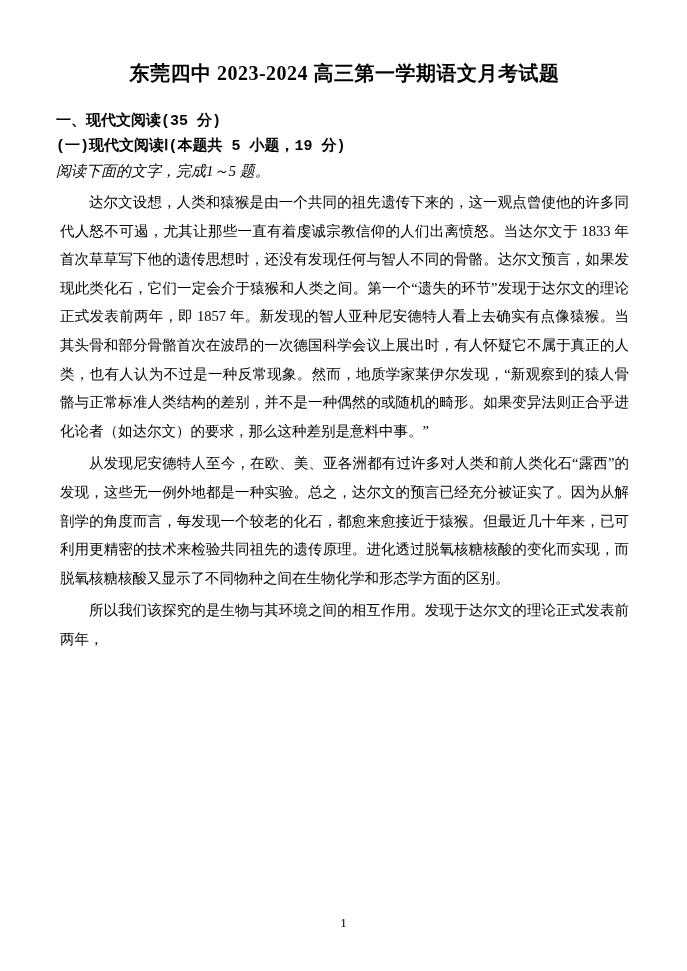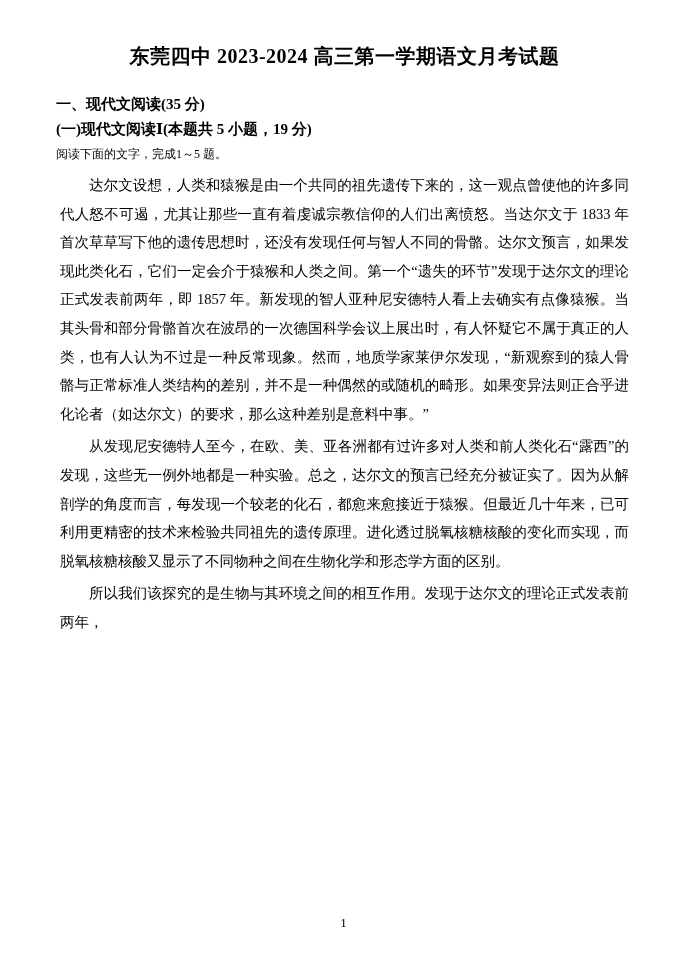--- a/index.html
+++ b/index.html
@@ -12,41 +12,43 @@
     height: 971px;
     position: relative;
     overflow: hidden;
     font-family: "Liberation Serif", "DejaVu Serif", serif;
     color: #000000;
   }
   .page {
     box-sizing: border-box;
     width: 687px;
     height: 971px;
-    padding: 42px 54px 0 56px;
+    padding: 59px 54px 0 56px;
     position: relative;
   }
   .doc-title {
     margin: 0 0 22px 0;
     text-align: center;
     font-size: 20px;
     font-weight: bold;
     letter-spacing: 0.5px;
     line-height: 28px;
   }
   .heading {
     font-size: 15px;
     font-weight: bold;
     line-height: 25px;
+    font-family: Liberation Mono, monospace;
   }
   .instruction {
-    font-size: 12px;
+    font-size: 15px;
     font-weight: normal;
     line-height: 25px;
     margin-bottom: 2px;
+    font-style: italic;
   }
   .para {
     margin: 4px;
     font-size: 14.5px;
     line-height: 28.6px;
     text-align: justify;
     text-justify: inter-ideograph;
     text-indent: 2em;
     word-break: break-all;
   }

